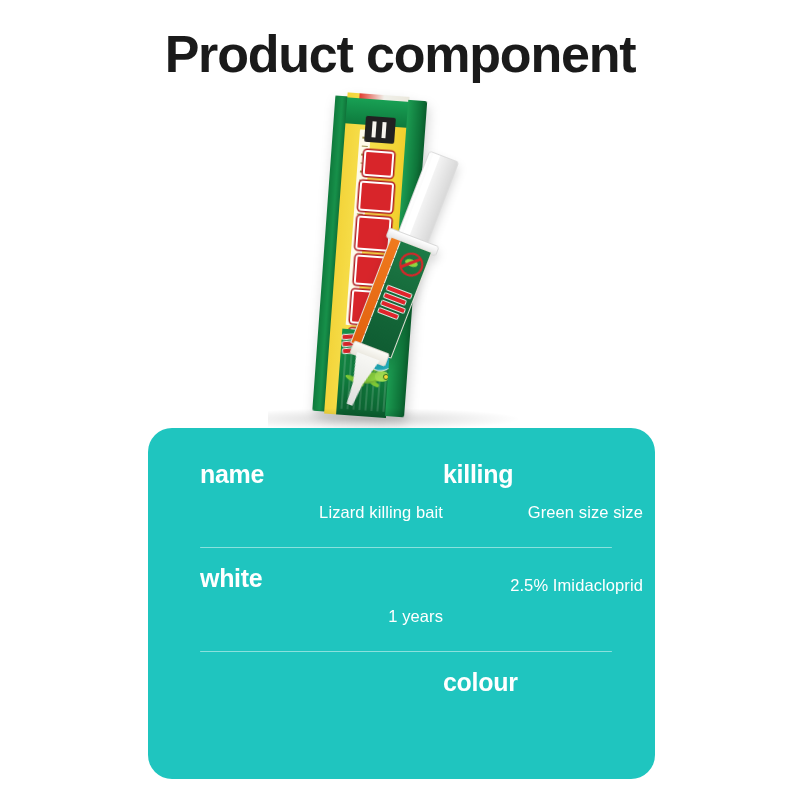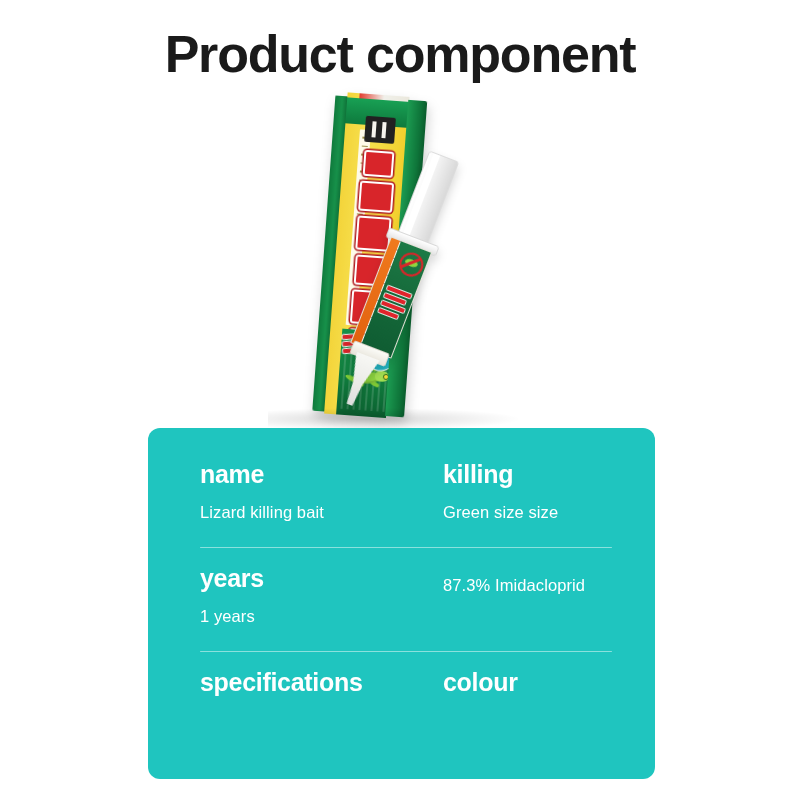--- a/index.html
+++ b/index.html
@@ -355,21 +355,21 @@
   }
 
   
   .spec-card {
     position: absolute;
     left: 148px;
     top: 428px;
     width: 507px;
     height: 351px;
     background: #1fc5bf;
-    border-radius: 12px;
+    border-radius: 24px;
   }
   .spec-inner {
     position: absolute;
     left: 52px;
     top: 28px;
     width: 412px;
   }
   .spec-row {
     position: relative;
     height: 104px;
@@ -391,20 +391,21 @@
     line-height: 1;
     margin-top: 6px;
   }
   .spec-value {
     font-size: 16.5px;
     font-weight: 400;
     color: #ffffff;
     letter-spacing: 0.1px;
     line-height: 1;
     margin-top: 17px;
+    text-align: right;
   }
   .spec-divider {
     position: absolute;
     left: 0;
     bottom: 12px;
     width: 412px;
     height: 1.5px;
     background: rgba(255,255,255,0.48);
     border-radius: 1px;
   }
@@ -501,34 +502,33 @@
           <div class="spec-label">killing</div>
           <div class="spec-value">Green size size</div>
         </div>
       </div>
       <div class="spec-divider"></div>
     </div>
 
     <div class="spec-row">
       <div class="spec-cols">
         <div class="spec-cell">
-          <div class="spec-label">years</div>
+          <div class="spec-label">white</div>
           <div class="spec-value">1 years</div>
         </div>
         <div class="spec-cell right">
-          <div class="spec-value">87.3% Imidacloprid</div>
+          <div class="spec-value">2.5% Imidacloprid</div>
         </div>
       </div>
       <div class="spec-divider"></div>
     </div>
 
     <div class="spec-row last">
       <div class="spec-cols">
         <div class="spec-cell">
-          <div class="spec-label">specifications</div>
         </div>
         <div class="spec-cell right">
           <div class="spec-label">colour</div>
         </div>
       </div>
     </div>
 
   </div>
 </div>
 

